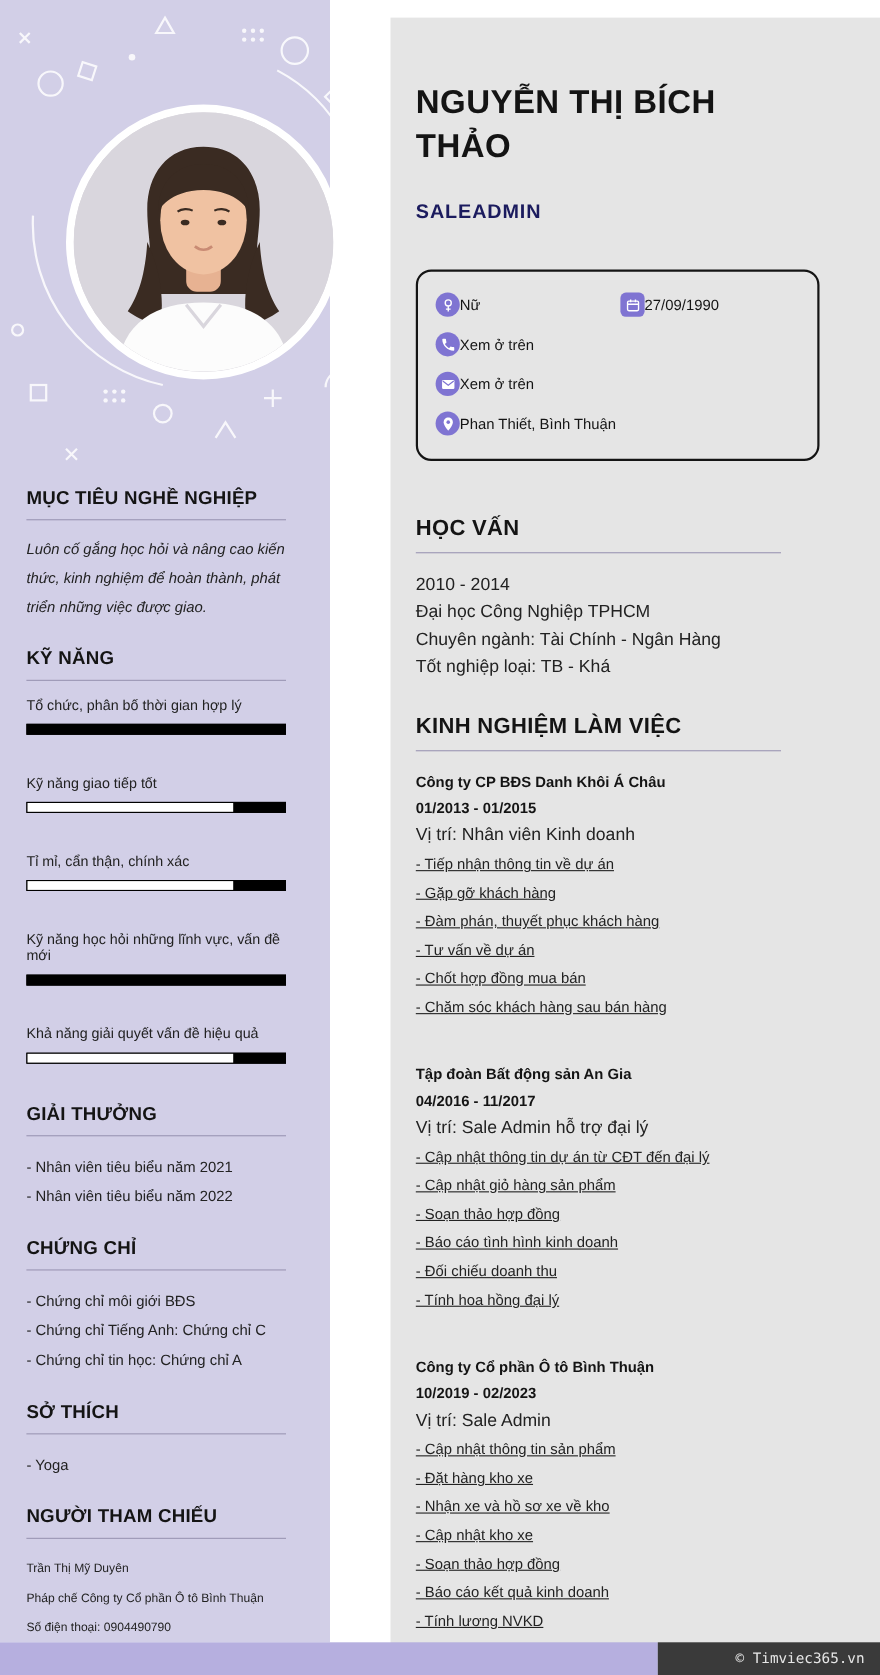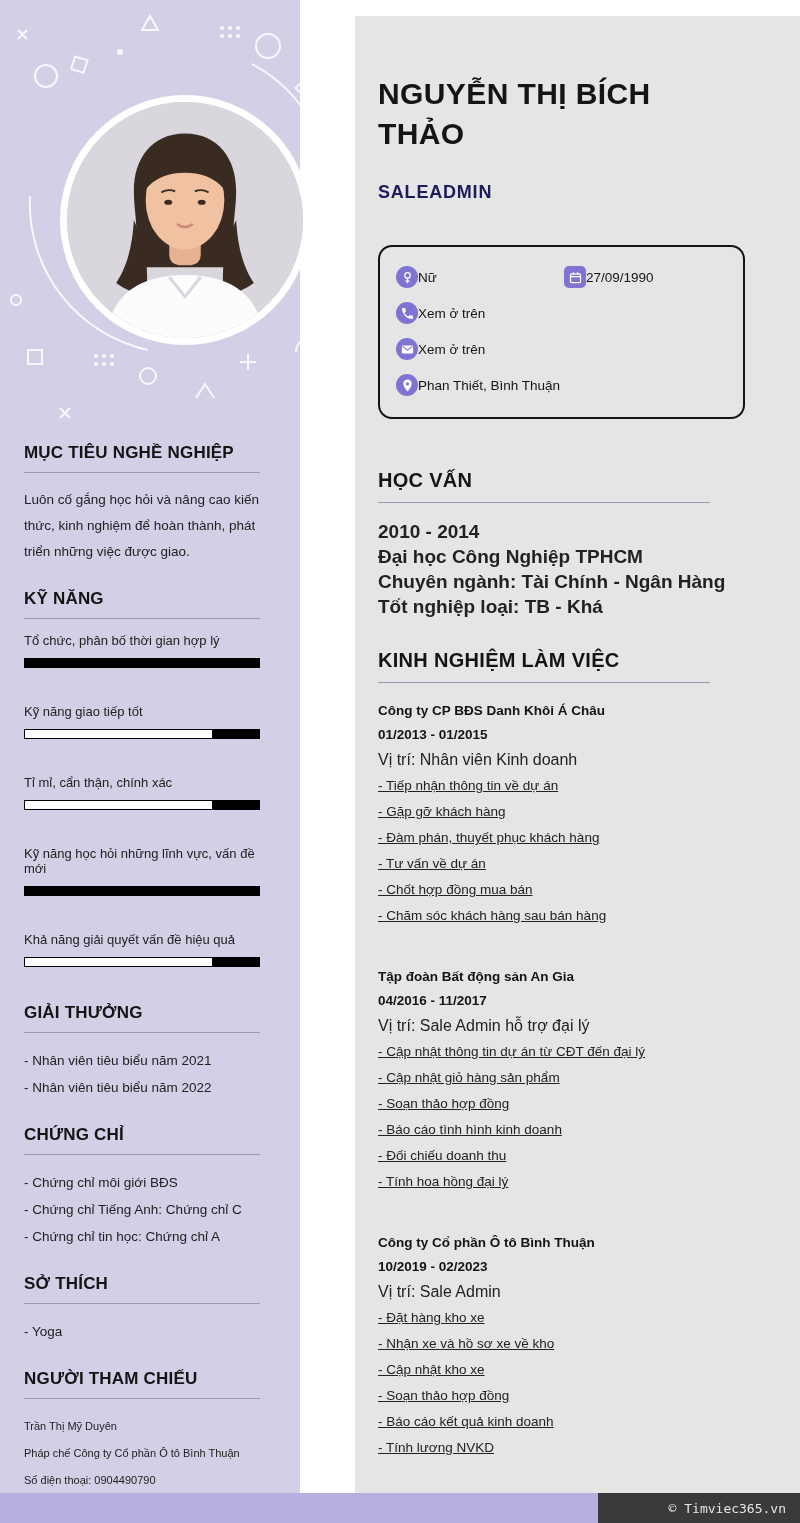--- a/index.html
+++ b/index.html
@@ -18,21 +18,21 @@
     position:absolute; left:60px; top:95px; width:250px; height:250px;
     border-radius:50%; border:7px solid #ffffff; overflow:hidden; background:#d9d6dd;
   }
   .photo-ring svg { display:block; width:100%; height:100%; }
   .side-content { padding:0 40px 0 24px; }
   .side-h {
     font-size:17px; font-weight:bold; color:#141414; letter-spacing:.2px;
     border-bottom:1px solid #9b96b4; padding-bottom:9px; margin:24px 0 14px;
   }
   .side-h.first { margin-top:8px; }
-  .side-text { font-size:13.5px; line-height:26px; color:#222222; }
+  .side-text { font-size:13.5px; line-height:26px; color:#222222;font-style:italic; }
   .skill { margin-bottom:36px; }
   .skill-label { font-size:13px; color:#222222; margin-bottom:10px; }
   .skill-bar { position:relative; height:10px; background:#000000; border:1px solid #000000; }
   .skill-fill { position:absolute; left:0; top:0; height:100%; background:#ffffff; }
   .side-li { font-size:13.5px; line-height:27px; color:#222222; }
   .ref-line { font-size:11px; line-height:27px; color:#222222; }
   
   .main { position:absolute; left:355px; top:16px; width:445px; height:1493px; background:#e5e5e5; }
   .main-inner { padding:58px 55px 0 23px; }
   .name { font-size:30px; line-height:40px; font-weight:bold; color:#141414; letter-spacing:.4px; }
@@ -50,21 +50,21 @@
     display:inline-flex; align-items:center; justify-content:center; flex:0 0 auto;
   }
   .icon-badge.square { border-radius:5px; }
   .icon-badge svg { width:15px; height:15px; display:block; }
   .main-h {
     margin:50px 0 16px; width:332px;
     font-size:20px; font-weight:bold; color:#141414; letter-spacing:.3px;
     border-bottom:1px solid #9b96b4; padding-bottom:10px;
   }
   .main-h.exp { margin-top:30px; }
-  .edu-line { font-size:19px; line-height:25px; color:#222222;font-weight:bold; }
+  .edu-line { font-size:16px; line-height:25px; color:#222222; }
   .job { margin-top:0; }
   .job + .job { margin-top:36px; }
   .job-company { font-size:13.5px; font-weight:bold; line-height:24px; color:#141414; }
   .job-period  { font-size:13.5px; font-weight:bold; line-height:24px; color:#141414; }
   .job-position{ font-size:16px; line-height:26px; color:#222222; }
   .duty { font-size:13.5px; line-height:26px; color:#222222;text-decoration:underline; }
   
   .footer { position:absolute; left:0; bottom:0; width:800px; height:30px; display:flex;border-radius:13px; }
   .footer-purple { width:598px; background:#b6afdf; }
   .footer-dark {
@@ -333,20 +333,21 @@
             <div class="duty">- Tính hoa hồng đại lý</div>
           </div>
       </div>
 
       <div class="job">
         <div class="job-company">Công ty Cổ phần Ô tô Bình Thuận</div>
         <div class="job-period">10/2019 - 02/2023</div>
         <div class="job-position">Vị trí: Sale Admin</div>
         <div>
 
+            <div class="duty">- Cập nhật thông tin sản phẩm</div>
 
             <div class="duty">- Đặt hàng kho xe</div>
 
             <div class="duty">- Nhận xe và hồ sơ xe về kho</div>
 
             <div class="duty">- Cập nhật kho xe</div>
 
             <div class="duty">- Soạn thảo hợp đồng</div>
 
             <div class="duty">- Báo cáo kết quả kinh doanh</div>

